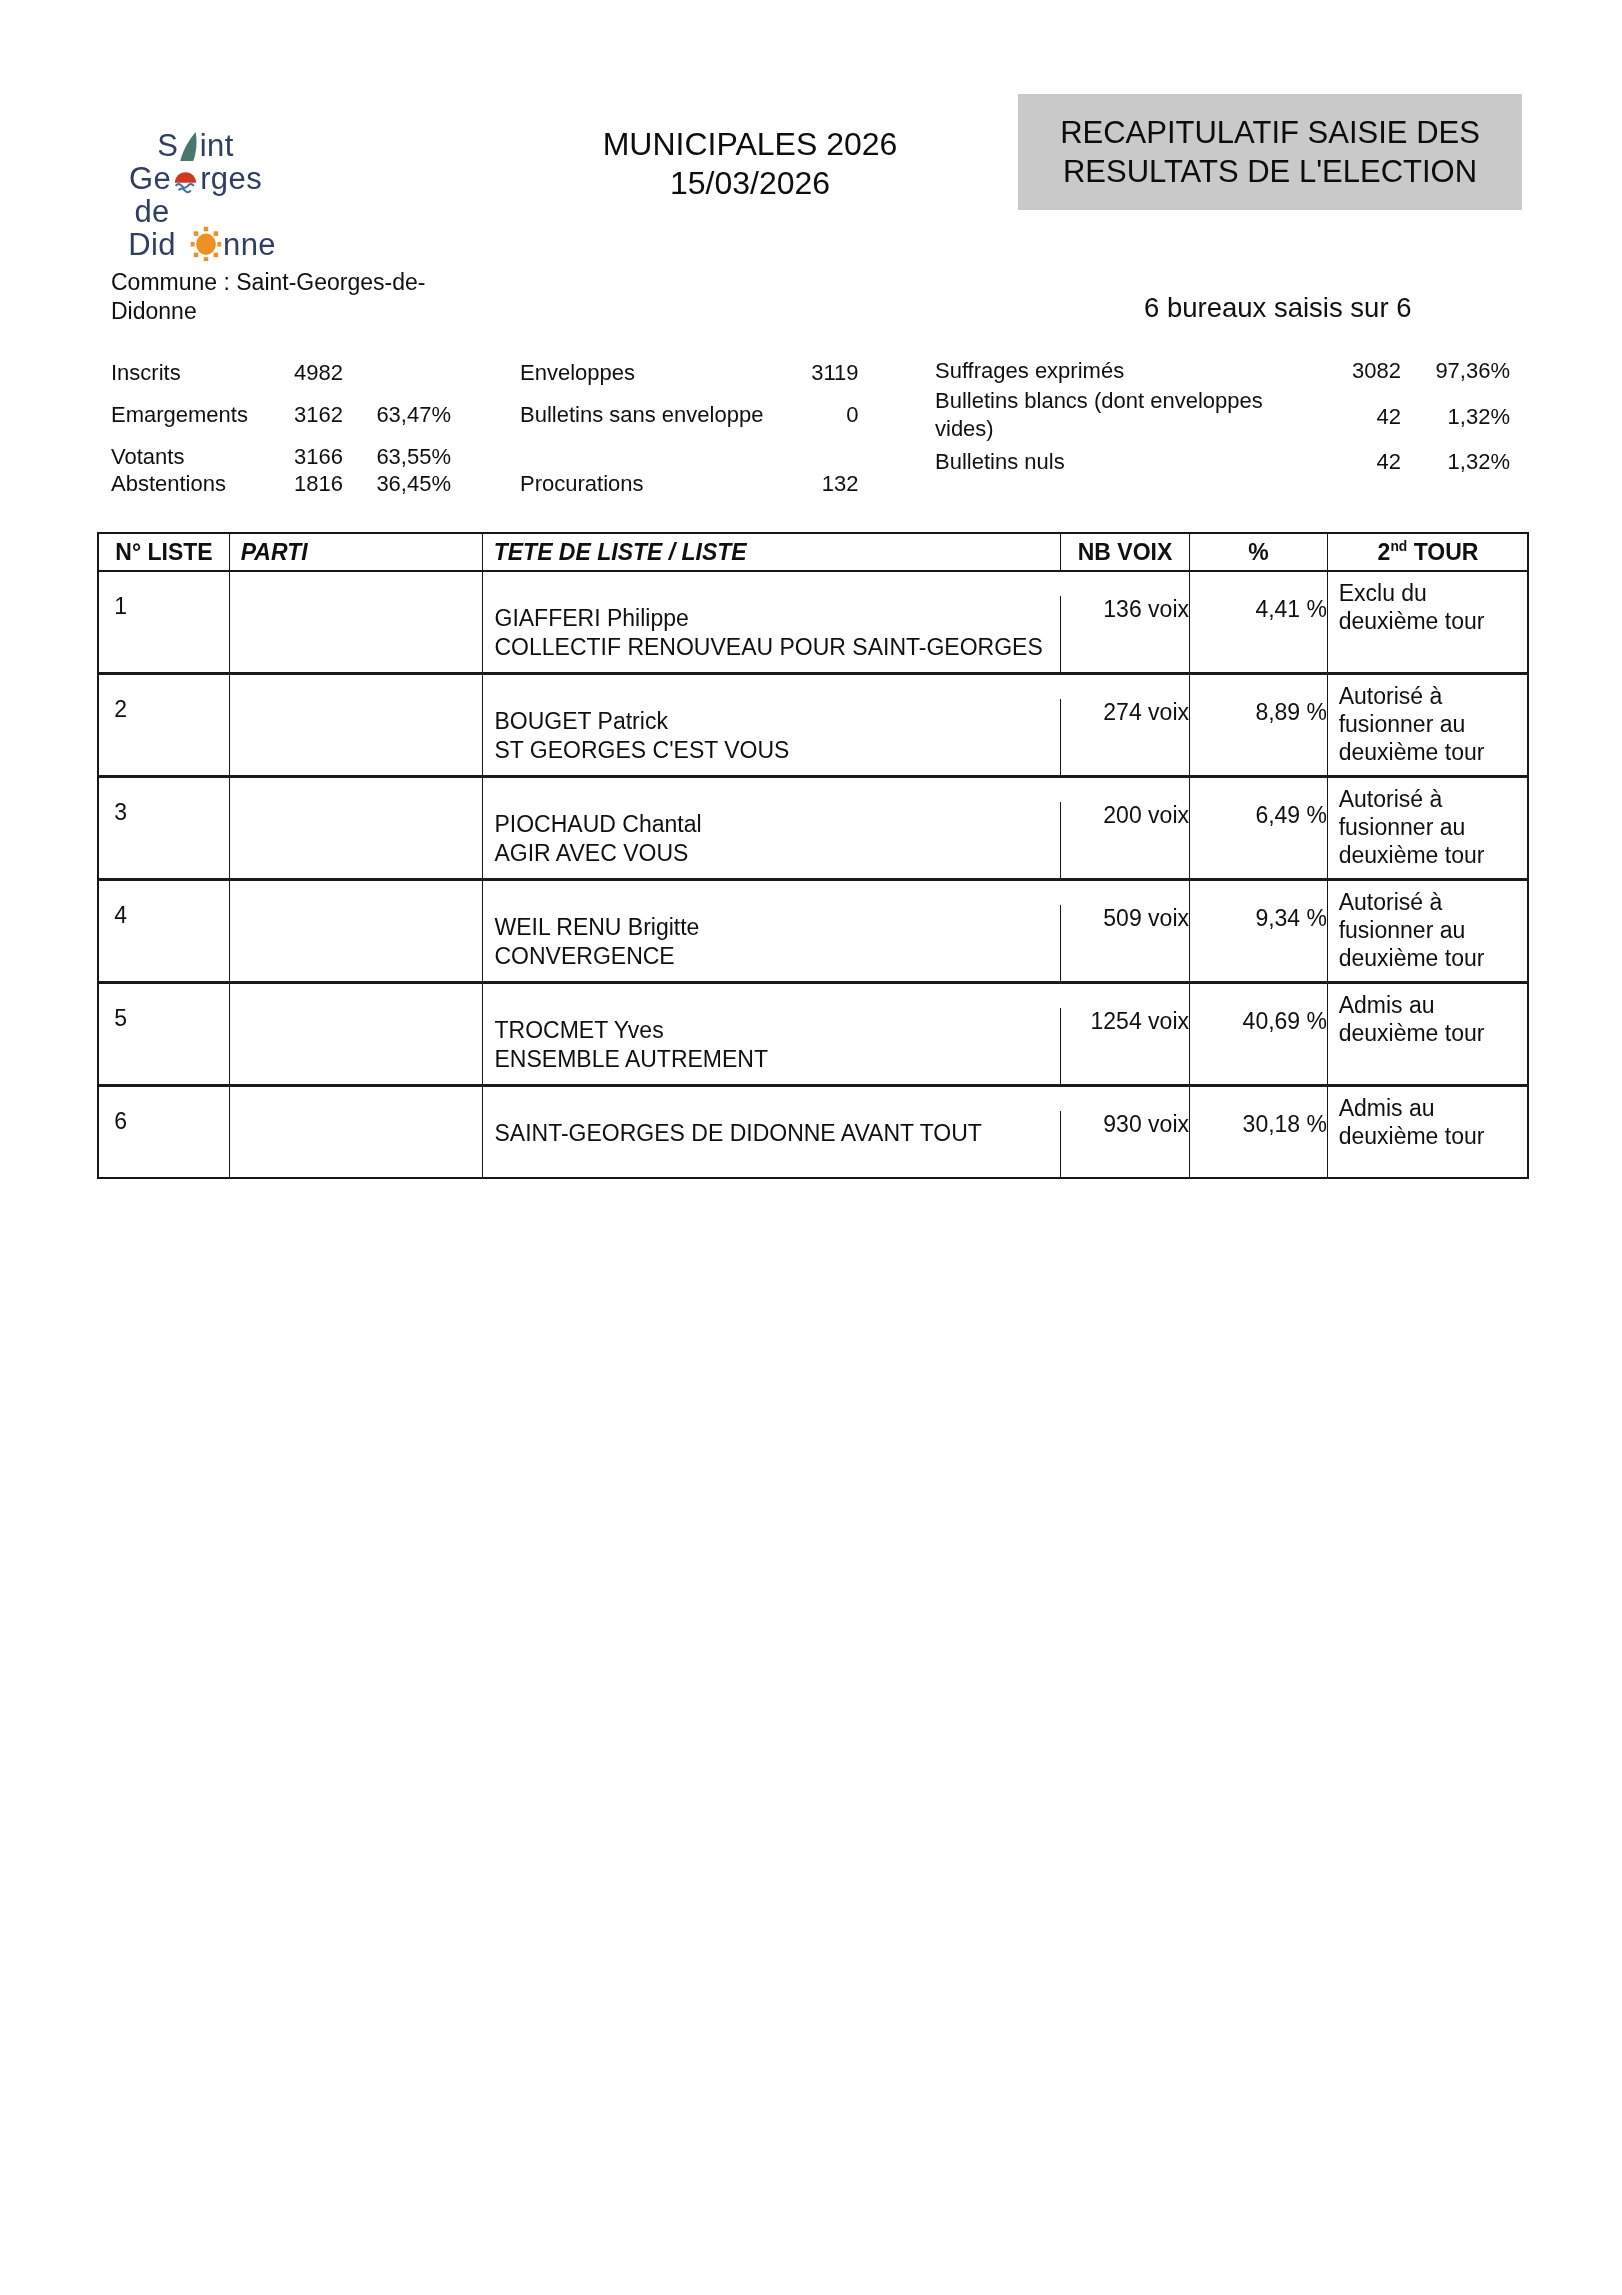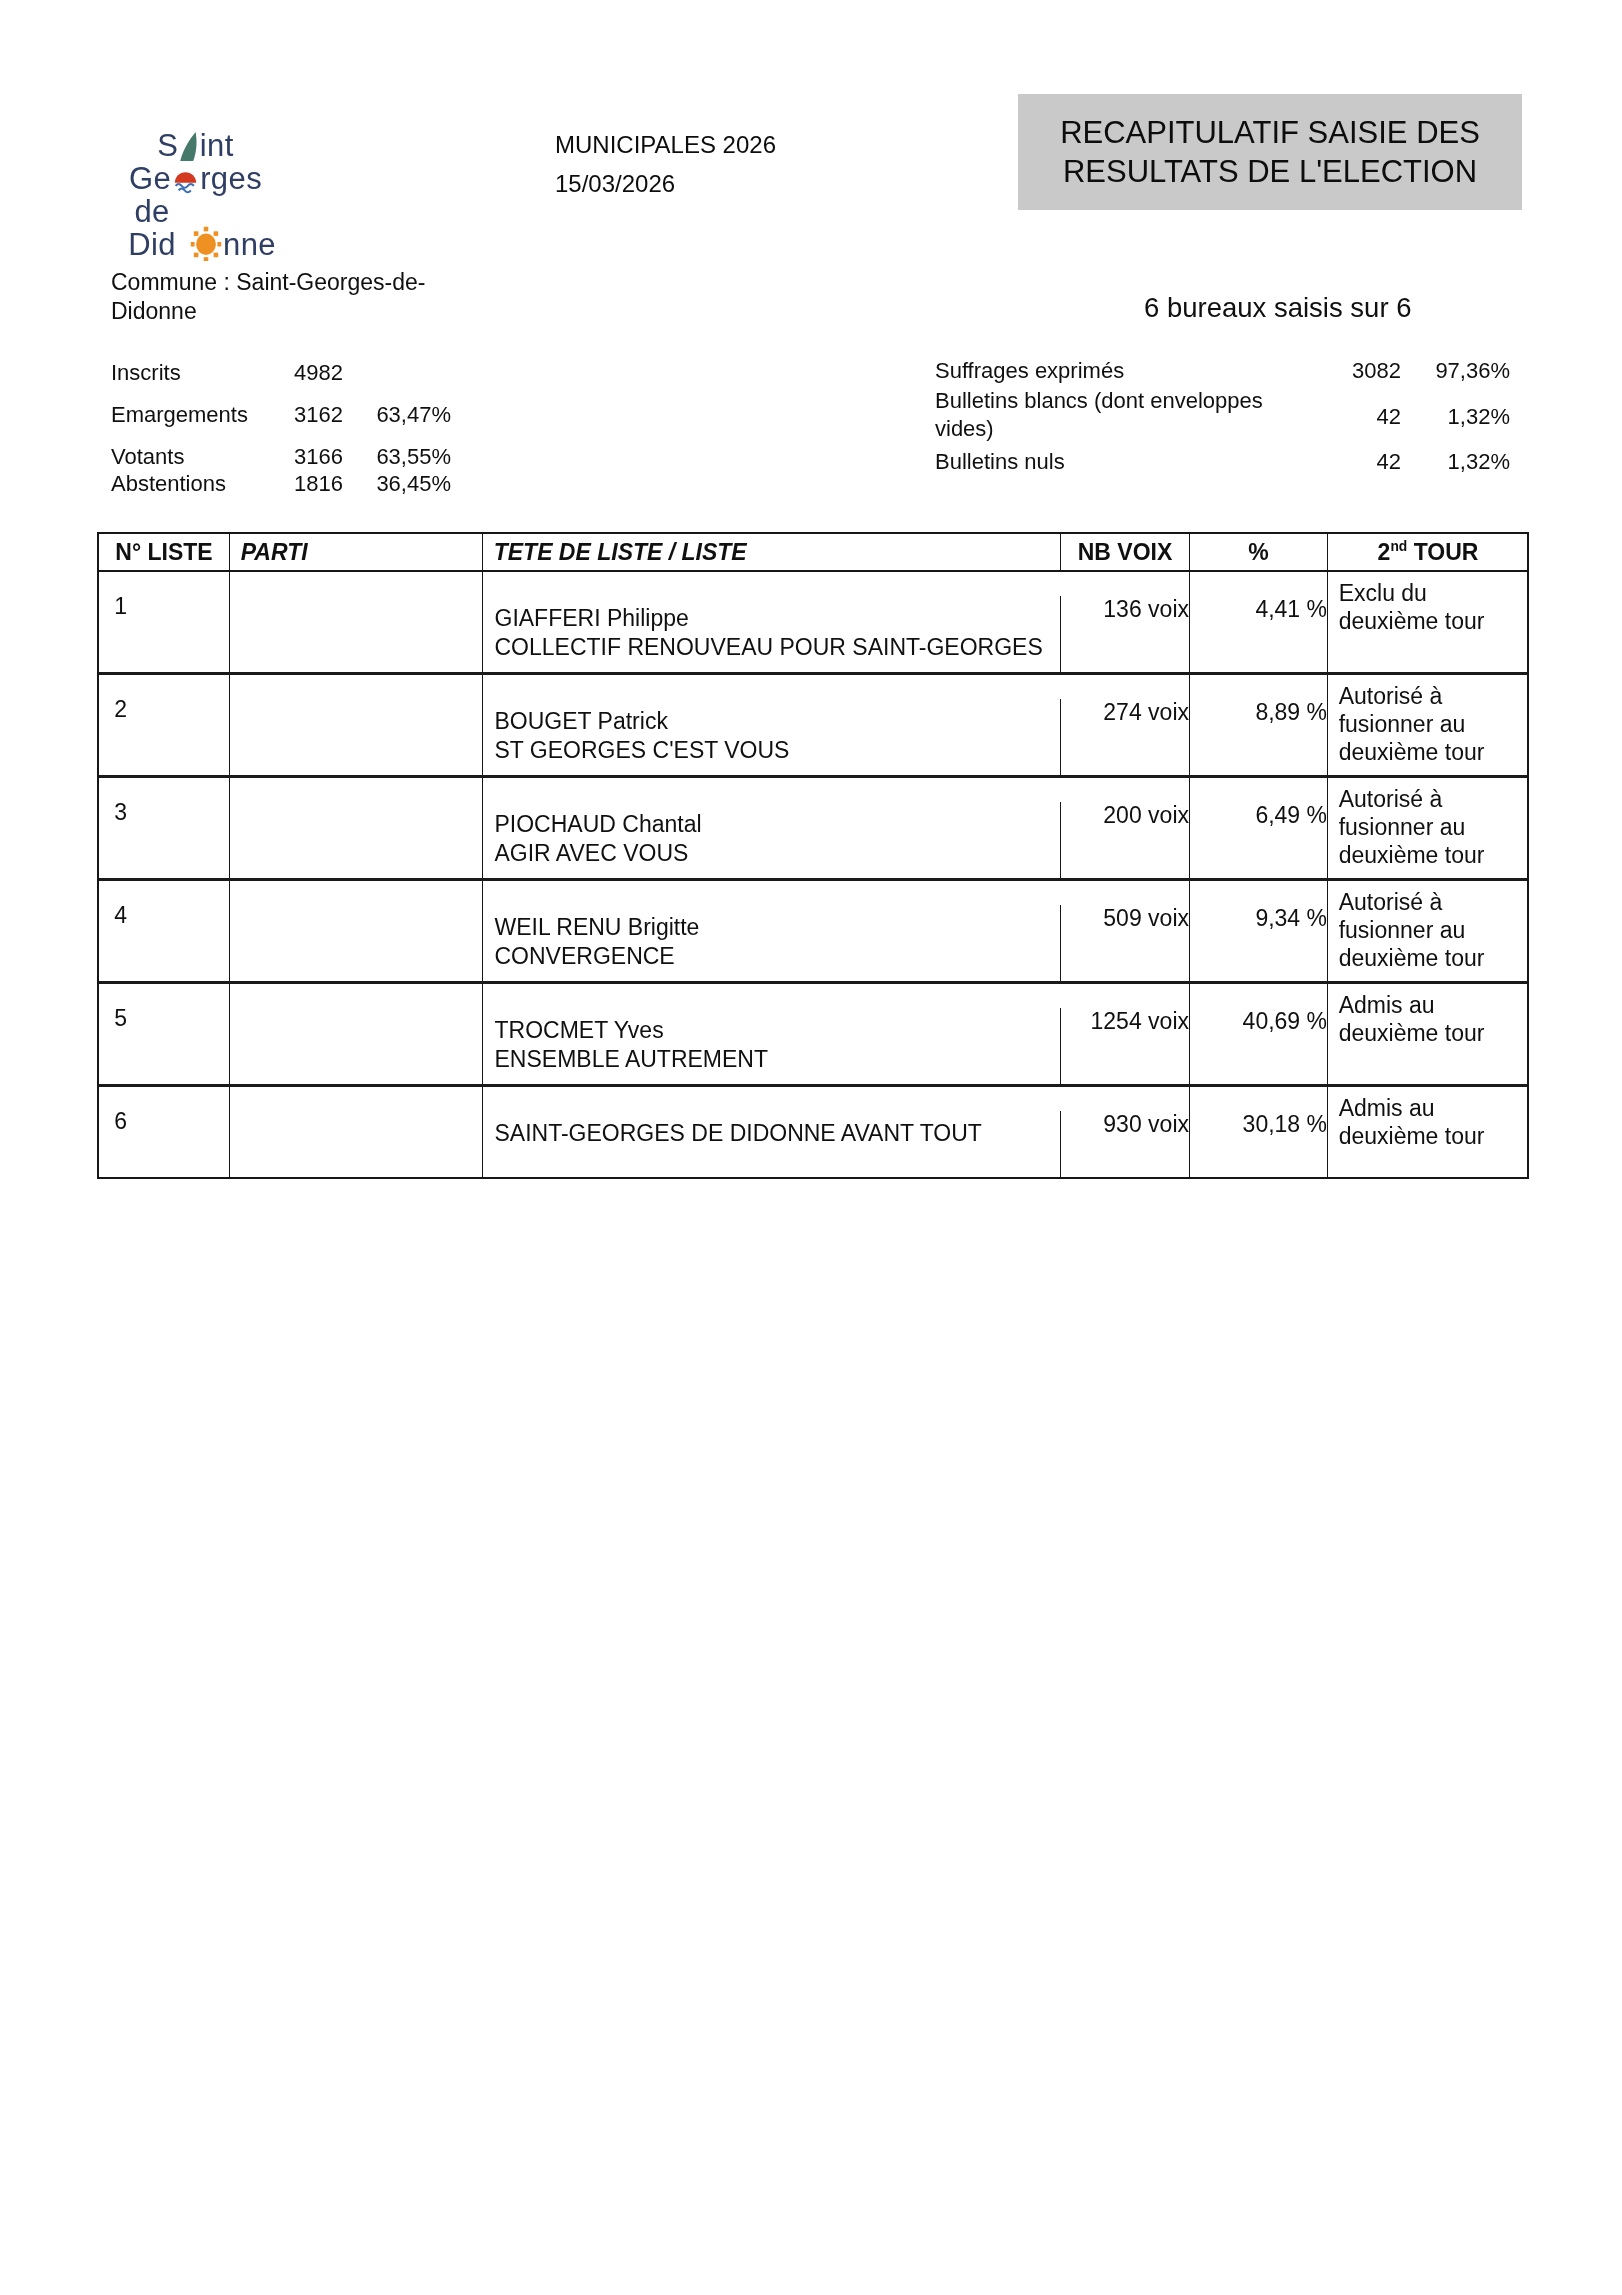--- a/index.html
+++ b/index.html
@@ -9,22 +9,22 @@
     position:relative; width:1623px; height:2295px; background:#ffffff; overflow:hidden;
   }
 
   
   #logo { position:absolute; left:115px; top:129px; width:161px; text-align:center;
           font-size:31px; line-height:33px; color:#2f3e63; letter-spacing:0.4px; }
   #logo .lrow { display:flex; justify-content:center; align-items:flex-end; }
   #logo svg { display:block; }
 
   
-  #title { position:absolute; left:555px; top:125px; width:390px; 
-           font-size:24px; line-height:39px; color:#0d0d0d; }
+  #title { position:absolute; left:555px; top:125px; width:390px; text-align:center;
+           font-size:32px; line-height:39px; color:#0d0d0d; }
 
   
   #recapbox { position:absolute; left:1018px; top:94px; width:504px; height:116px;
               display:flex; flex-direction:column; justify-content:center; text-align:center;
               font-size:31px; line-height:39px; color:#0d0d0d; }
 
   
   #commune { position:absolute; left:111px; top:268px; width:337px;
              font-size:23px; line-height:29px; }
   #bureaux { position:absolute; left:1144px; top:292px; font-size:27.5px; }
@@ -137,20 +137,34 @@
       <span class="val">3166</span>
       <span class="pct">63,55%</span>
     </div>
     <div class="statrow" style="top:116px;">
       <span class="label">Abstentions</span>
       <span class="val">1816</span>
       <span class="pct">36,45%</span>
     </div>
   </div>
 
+  <div class="statcol" id="stats-enveloppes">
+    <div class="statrow" style="top:4.6px;">
+      <span class="label">Enveloppes</span>
+      <span class="val">3119</span>
+    </div>
+    <div class="statrow" style="top:47px;">
+      <span class="label">Bulletins sans enveloppe</span>
+      <span class="val">0</span>
+    </div>
+    <div class="statrow" style="top:116px;">
+      <span class="label">Procurations</span>
+      <span class="val">132</span>
+    </div>
+  </div>
 
   <div class="statcol" id="stats-suffrages">
     <div class="statrow" style="top:3.1px;">
       <span class="label">Suffrages exprimés</span>
       <span class="val">3082</span>
       <span class="pct">97,36%</span>
     </div>
     <div class="statrow midrow" style="top:33px;">
       <span class="label">Bulletins blancs (dont enveloppes vides)</span>
       <span class="val">42</span>

